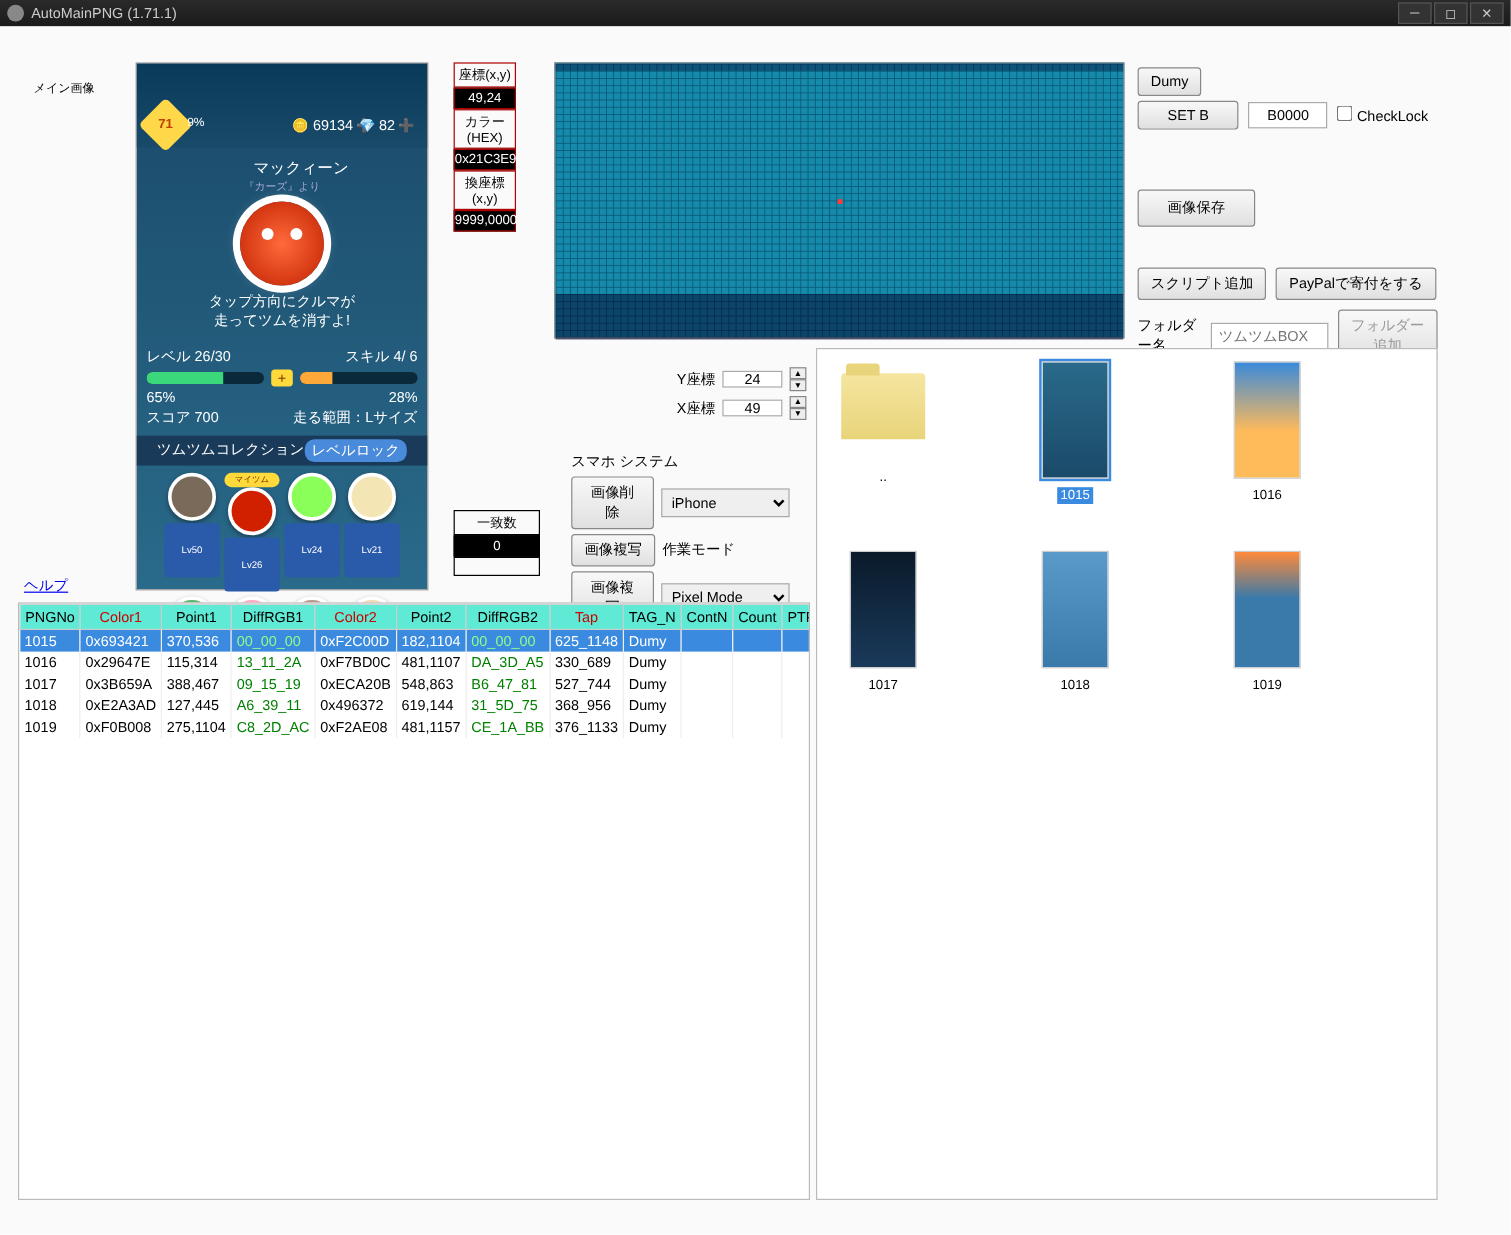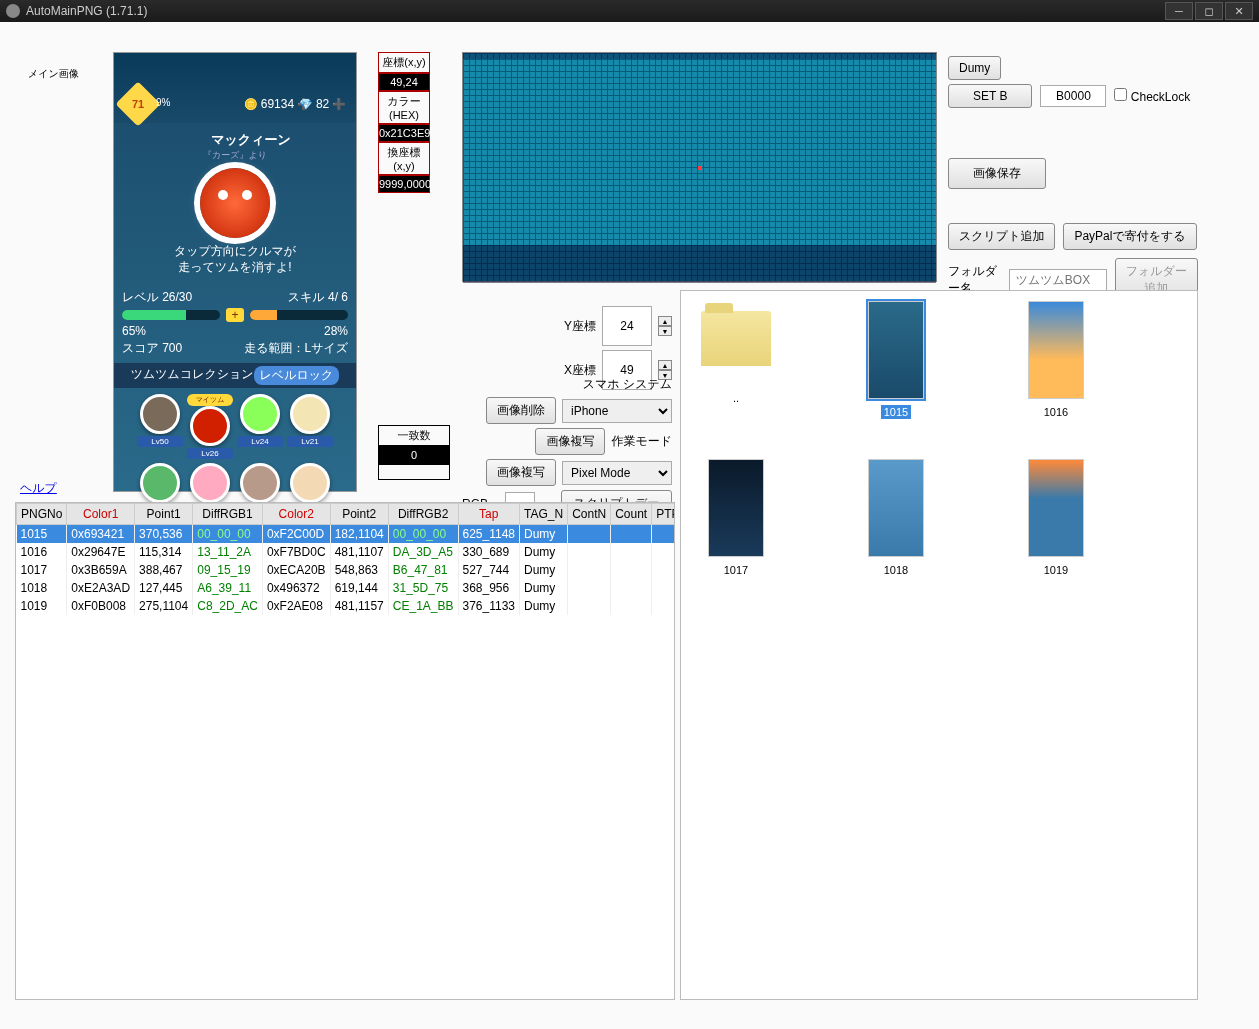--- a/index.html
+++ b/index.html
@@ -14,72 +14,72 @@
 .game-top { height: 70px; background: linear-gradient(#0a3a5a, #1a4a6a); position: relative; }
 .star-badge { position: absolute; left: 8px; top: 35px; width: 32px; height: 32px; background: #ffd84a; border-radius: 4px; transform: rotate(45deg); }
 .star-badge span { transform: rotate(-45deg); display: block; color: #c04000; font-weight: bold; font-size: 11px; text-align: center; line-height: 32px; }
 .pct-badge { position: absolute; left: 42px; top: 44px; color: #fff; font-size: 10px; }
 .coin-count { position: absolute; left: 130px; top: 44px; color: #fff; font-size: 11px; }
 .gem-count { position: absolute; right: 10px; top: 44px; color: #fff; font-size: 11px; }
 .char-area { height: 160px; position: relative; text-align: center; padding-top: 8px; }
 .char-circle { width: 70px; height: 70px; background: radial-gradient(#ff6a3a, #c02000); border-radius: 50%; margin: 6px auto; box-shadow: 0 0 0 6px #fff, 0 0 12px rgba(255,255,255,0.4); position: relative; }
 .char-eye { position: absolute; width: 10px; height: 10px; background: #fff; border-radius: 50%; top: 22px; }
 .char-eye.l { left: 18px; } .char-eye.r { right: 18px; }
-.char-name { color: #fff; font-size: 13px; font-weight: bold; margin-left: 32px; }
+.char-name { color: #fff; font-size: 13px; font-weight: normal; margin-left: 32px; }
 .char-sub { color: #aad; font-size: 9px; }
 .char-desc { color: #fff; font-size: 9px; margin-top: 4px; line-height: 1.3; }
 .stats-area { padding: 4px 8px; color: #fff; font-size: 10px; }
 .stats-row { display: flex; justify-content: space-between; margin: 2px 0; }
 .bar { height: 10px; background: #0a2a3a; border-radius: 5px; margin: 2px 0; overflow: hidden; display: flex; }
 .bar-fill { height: 100%; }
 .collection-label { background: #1a3a5a; color: #fff; padding: 3px 8px; font-size: 10px; display: flex; justify-content: center; }
 .tsum-grid { display: flex; flex-wrap: wrap; gap: 4px; padding: 6px; justify-content: center; }
 .tsum-item { width: 46px; text-align: center; }
 .tsum-circle { width: 40px; height: 40px; border-radius: 50%; margin: 0 auto; border: 3px solid #fff; box-shadow: 0 2px 4px rgba(0,0,0,0.4); }
-.tsum-lvl { background: #2a5aaa; color: #fff; font-size: 8px; border-radius: 3px; padding: 1px 2px; margin-top: 2px; }
+.tsum-lvl { background: #2a5aaa; color: #fff; font-size: 8px; border-radius: 3px; padding: 18px 2px; margin-top: 2px; }
 .bottom-btns { display: flex; gap: 4px; padding: 6px; }
 .btn-back { flex: 1; background: linear-gradient(#ffb84a, #ff9a2a); border-radius: 18px; height: 40px; color: #803000; font-weight: bold; display: flex; align-items: center; justify-content: center; border: 2px solid #ffda8a; font-size: 12px; }
 .btn-set { flex: 1.3; background: linear-gradient(#3a7aaa, #2a5a8a); border-radius: 18px; height: 40px; color: #fff; display: flex; flex-direction: column; align-items: center; justify-content: center; border: 2px solid #5a9aca; font-size: 10px; }
 .btn-store { flex: 1; background: linear-gradient(#ff5a3a, #d02000); border-radius: 18px; height: 40px; color: #ffda8a; font-weight: bold; display: flex; align-items: center; justify-content: center; border: 2px solid #ff8a6a; font-size: 11px; position: relative; }
 .help-link { position: absolute; left: 20px; top: 458px; color: #0000ee; text-decoration: underline; font-size: 12px; }
 .info-panel { position: absolute; left: 378px; top: 30px; width: 52px; }
 .info-cell { border: 1px solid #a00; text-align: center; padding: 2px 0; font-size: 11px; }
 .info-cell.black { background: #000; color: #fff; }
 .zero-panel { position: absolute; left: 378px; top: 403px; width: 72px; }
 .zero-cell { border: 1px solid #000; text-align: center; padding: 2px 0; font-size: 11px; }
 .zero-cell.black { background: #000; color: #fff; }
 .pixel-grid { position: absolute; left: 462px; top: 30px; width: 475px; height: 230px; background: #168aaa; border: 1px solid #888; background-image: linear-gradient(#0a5a7a 1px, transparent 1px), linear-gradient(90deg, #0a5a7a 1px, transparent 1px); background-size: 6px 6px; }
 .pixel-dark-row { position: absolute; left: 0; width: 100%; height: 6px; background: rgba(0,0,50,0.4); }
 .coord-controls { position: absolute; left: 462px; top: 280px; width: 210px; }
 .coord-row { display: flex; align-items: center; justify-content: flex-end; gap: 6px; margin: 4px 0; }
 .coord-row label { font-size: 12px; }
-.num-input { width: 50px; height: 40px; border: 1px solid #aaa; text-align: center; }
+.num-input { width: 50px; height: 14px; border: 1px solid #aaa; text-align: center; }
 .spin-btns { display: flex; flex-direction: column; }
 .spin-btn { width: 14px; height: 10px; border: 1px solid #888; background: #eee; font-size: 7px; display: flex; align-items: center; justify-content: center; }
 .action-panel { position: absolute; left: 462px; top: 350px; width: 210px; }
-.action-row { display: flex; align-items: center; justify-content: flex-end; gap: 6px; margin: 4px 0; }
+.action-row { display: flex; align-items: center; gap: 6px; margin: 4px 14px; }
 .action-row label { font-size: 12px; }
 .win-btn { background: linear-gradient(#f8f8f8, #e0e0e0); border: 1px solid #888; border-radius: 3px; padding: 4px 10px; font-size: 12px; cursor: pointer; }
 .win-select { border: 1px solid #aaa; padding: 3px 4px; width: 110px; font-size: 12px; }
 .right-panel { position: absolute; left: 948px; top: 30px; width: 250px; }
 .right-row { display: flex; gap: 8px; align-items: center; margin: 4px 0; }
 .txt-input { border: 1px solid #aaa; padding: 3px 6px; width: 66px; text-align: center; }
 .folder-input { border: 1px solid #aaa; padding: 3px 6px; width: 98px; color: #999; }
 .file-browser { position: absolute; left: 680px; top: 268px; width: 518px; height: 710px; border: 1px solid #bbb; background: #fff; padding: 10px; }
 .file-grid { display: flex; flex-wrap: wrap; gap: 40px 70px; }
 .file-item { width: 90px; text-align: center; }
 .folder-icon { width: 70px; height: 55px; background: linear-gradient(#f5e6a0, #e8d47a); border-radius: 3px 3px 0 0; margin: 10px auto 26px; position: relative; }
 .folder-icon::before { content: ''; position: absolute; top: -8px; left: 4px; width: 28px; height: 10px; background: #e8d47a; border-radius: 3px 3px 0 0; }
 .thumb { width: 56px; height: 98px; margin: 0 auto 6px; border: 1px solid #ccc; }
 .thumb.sel { outline: 2px solid #3a8adf; }
 .file-name { font-size: 11px; }
 .file-name.sel { background: #3a8adf; color: #fff; padding: 1px 3px; }
 .data-table { position: absolute; left: 15px; top: 480px; width: 660px; height: 498px; border: 1px solid #bbb; background: #fff; overflow: hidden; }
 .data-table table { width: 100%; border-collapse: collapse; font-family: "Consolas", monospace; font-size: 11px; }
-.data-table th { border: 1px solid #ccc; padding: 3px 4px; background: #e5e5e5; font-weight: normal; text-align: center; }
+.data-table th { border: 1px solid #ccc; padding: 3px 4px; background: #5eead4; font-weight: normal; text-align: center; }
 .data-table th.red { color: #c00; }
 .data-table td { border-right: 1px solid #eee; padding: 2px 4px; white-space: nowrap; }
 .data-table tr.selected td { background: #3a8adf; color: #fff; }
 .data-table tr.selected td.greentxt { color: #8aff8a; }
 .greentxt { color: #008000; }
 </style>
 </head>
 <body>
 
 <div class="titlebar">

